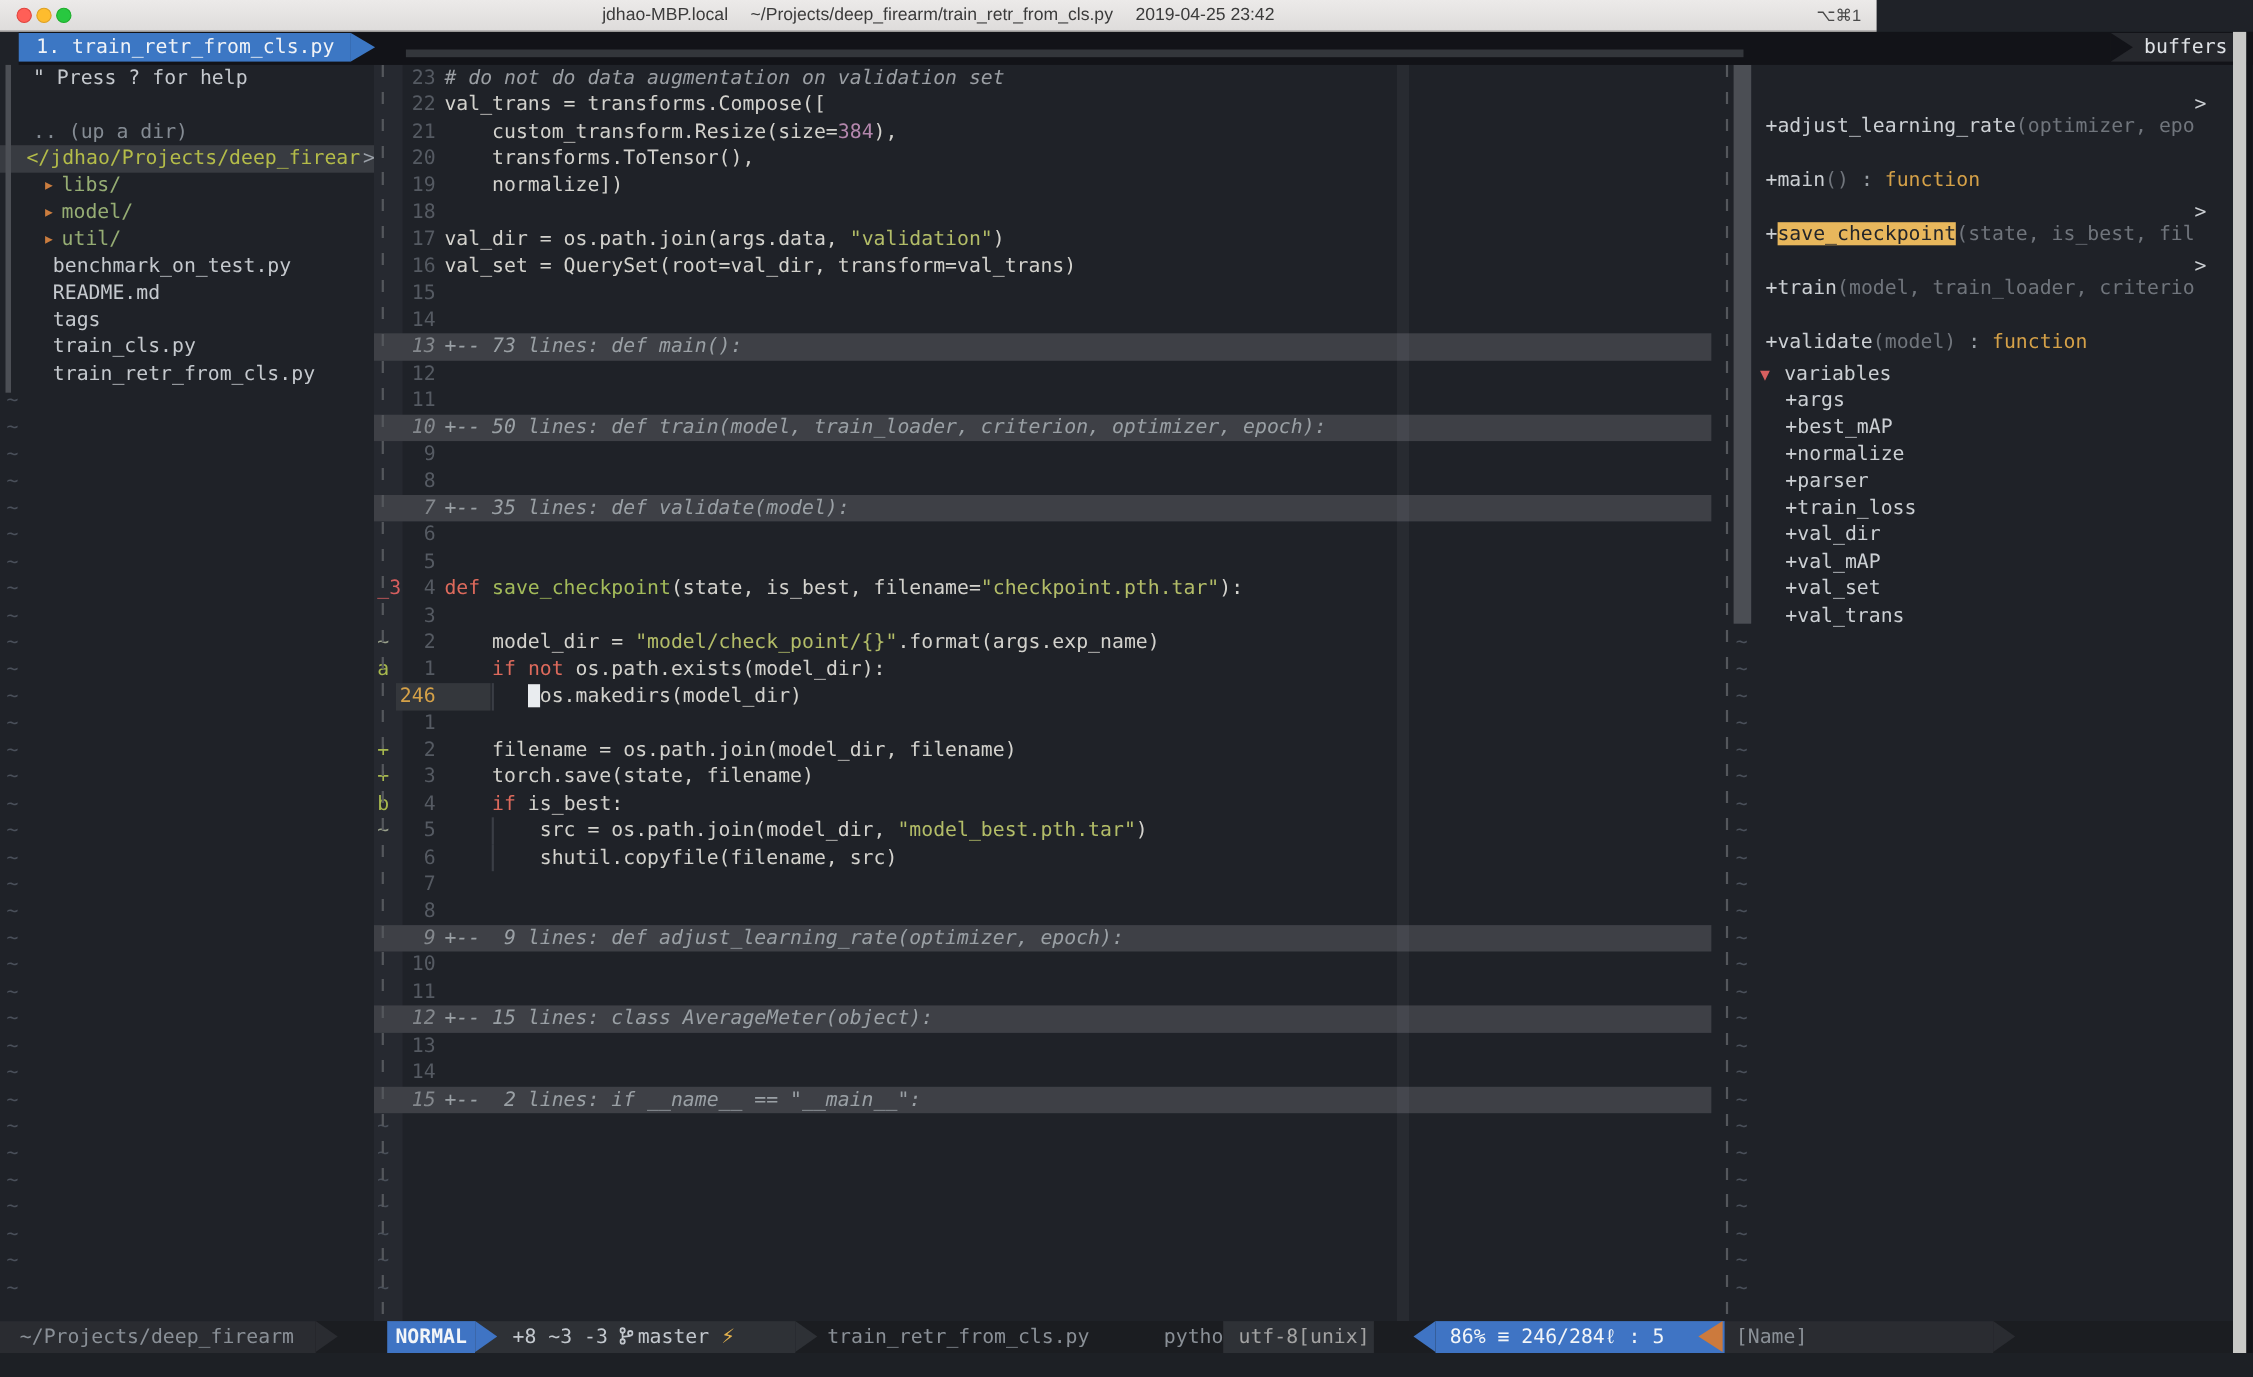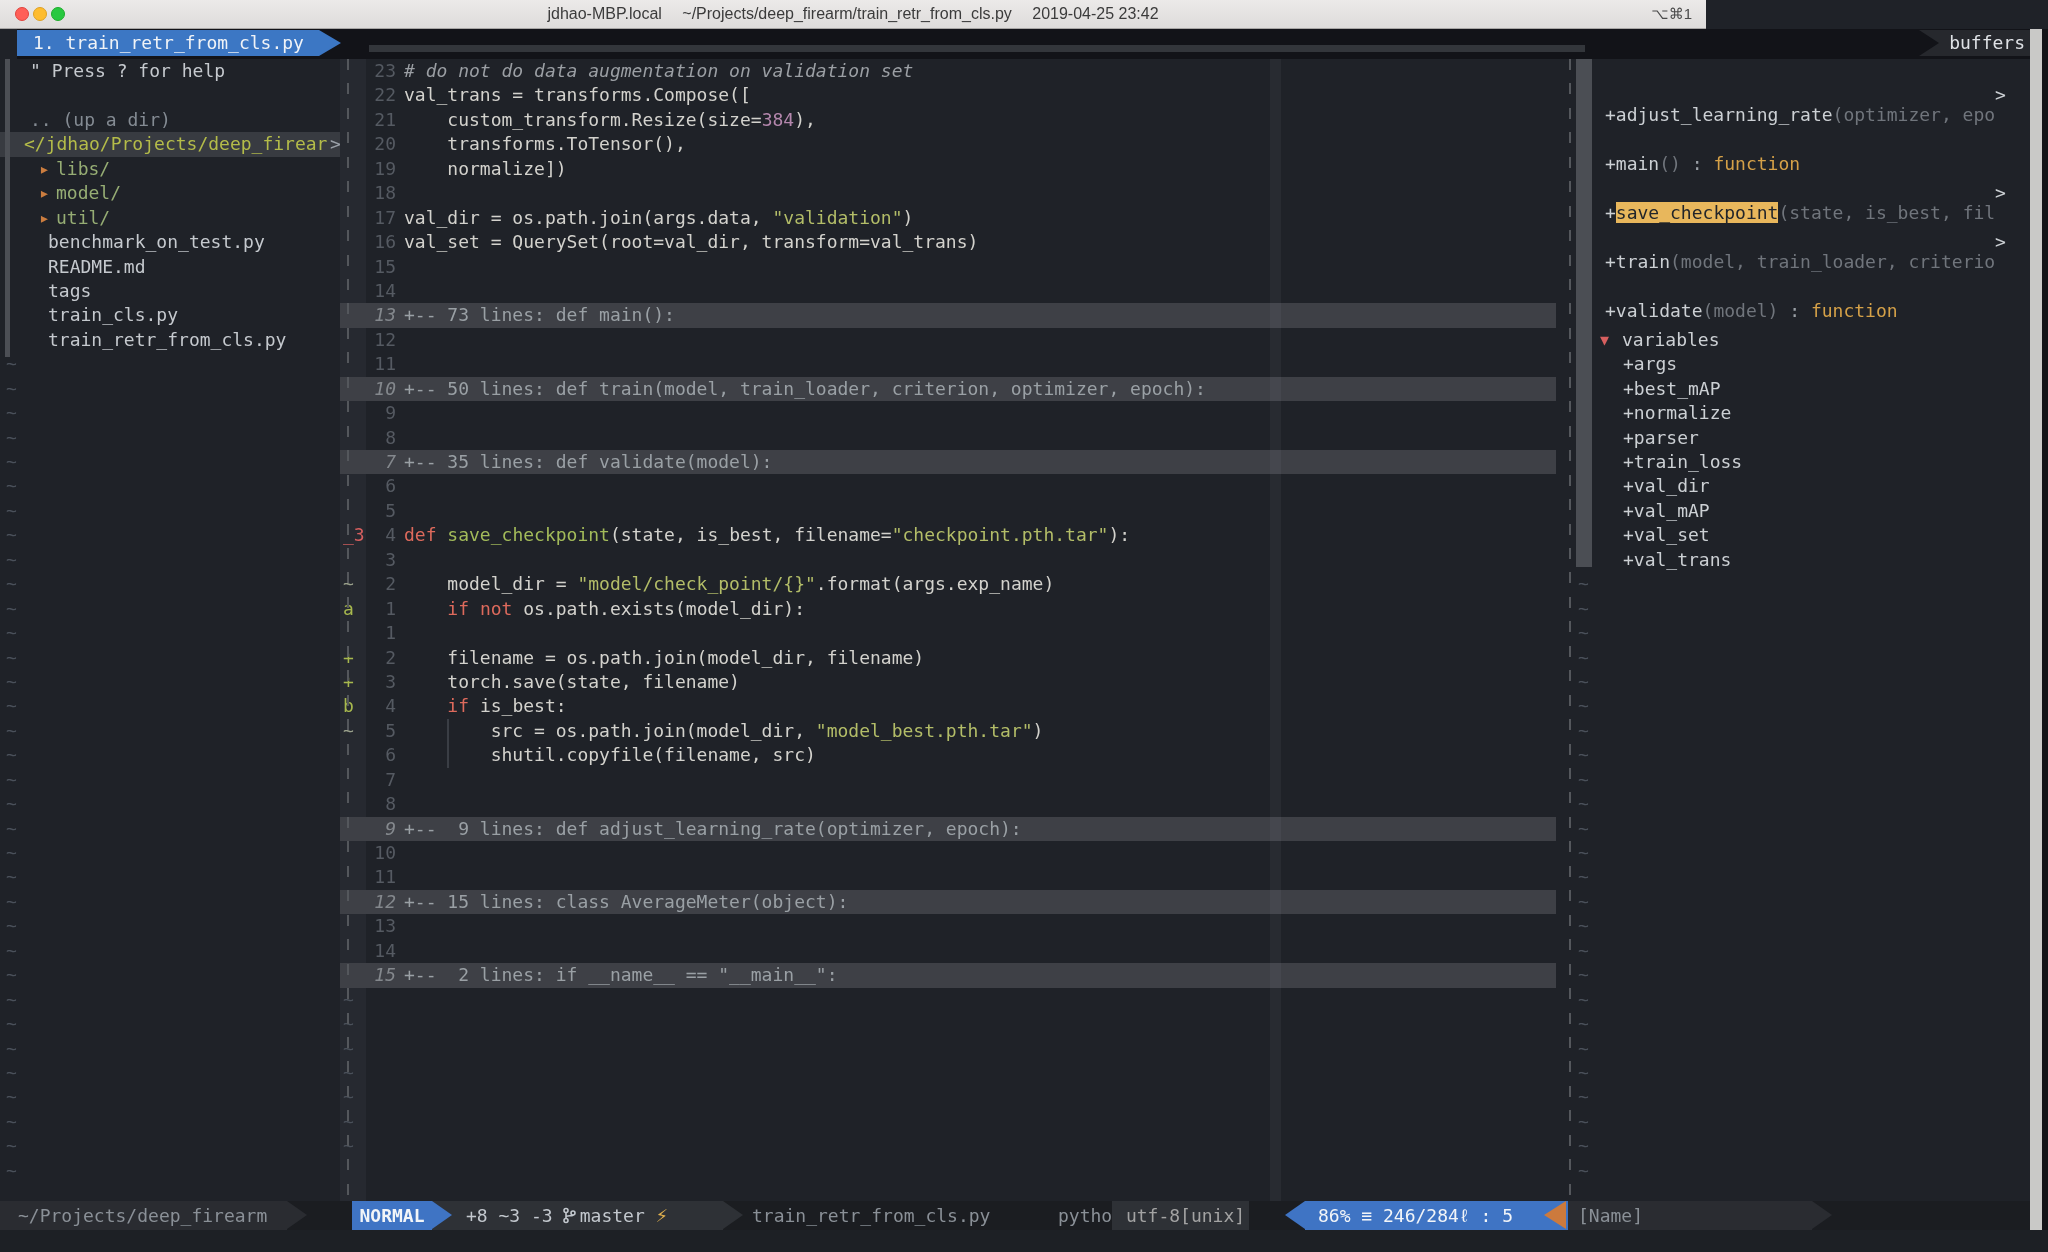--- a/index.html
+++ b/index.html
@@ -55,21 +55,21 @@
   .sign.red{color:var(--red);} .sign.green{color:var(--green);} .sign.pale{color:var(--pale);}
   .lnum{left:20px;width:36px;text-align:right;color:var(--lnum);z-index:2;}
   .crow.fold .lnum{color:#84888d;font-style:italic;}
   .crow.cur .lnum{color:var(--orange);}
   .numpanel{left:20px;width:86px;height:100%;background:#34373c;z-index:1;}
   .codetext{left:64px;z-index:2;}
   .guide{left:107px;width:2px;height:100%;background:#3a3e45;}
   .ct-tilde{left:3px;}
   .t-c{color:var(--comment);font-style:italic;}
   .t-k{color:var(--kw);} .t-s{color:var(--str);} .t-n{color:var(--num);} .t-f{color:var(--fn);} .t-t{color:var(--text);margin-top:48px;}
-  .t-fold{color:#9aa0a5;}
+  .t-fold{color:#9aa0a5;font-style:italic;}
   .cursor{background:#e9ecef;color:transparent;}
   
   .tg-text{left:37px;color:#ccd0d4;margin-top:20px;}
   .tg-dim{color:var(--dim);}
   .tg-kind{color:var(--orange);}
   .tg-sep{color:#9aa0a6;}
   .tg-hl{background:var(--hl);color:#22252a;}
   .tg-trunc{left:427px;color:#ccd0d4;}
   .tg-hdr-icon{left:32px;color:var(--red);font-size:15px;}
   .tg-hdr{left:54px;color:#ccd0d4;}
@@ -196,20 +196,21 @@
       <div class="row crow fold"><span class="lnum">10</span><span class="codetext"><span class="t-fold">+-- 50 lines: def train(model, train_loader, criterion, optimizer, epoch):</span></span></div>
       <div class="row crow"><span class="lnum">9</span><span class="codetext"></span></div>
       <div class="row crow"><span class="lnum">8</span><span class="codetext"></span></div>
       <div class="row crow fold"><span class="lnum">7</span><span class="codetext"><span class="t-fold">+-- 35 lines: def validate(model):</span></span></div>
       <div class="row crow"><span class="lnum">6</span><span class="codetext"></span></div>
       <div class="row crow"><span class="lnum">5</span><span class="codetext"></span></div>
       <div class="row crow"><span class="sign red">_3</span><span class="lnum">4</span><span class="codetext"><span class="t-k">def</span><span class="t-t"> </span><span class="t-f">save_checkpoint</span><span class="t-t">(state, is_best, filename=</span><span class="t-s">"checkpoint.pth.tar"</span><span class="t-t">):</span></span></div>
       <div class="row crow"><span class="lnum">3</span><span class="codetext"></span></div>
       <div class="row crow"><span class="sign pale">~</span><span class="lnum">2</span><span class="codetext"><span class="t-t">    model_dir = </span><span class="t-s">"model/check_point/{}"</span><span class="t-t">.format(args.exp_name)</span></span></div>
       <div class="row crow"><span class="sign green">a</span><span class="lnum">1</span><span class="codetext"><span class="t-t">    </span><span class="t-k">if</span><span class="t-t"> </span><span class="t-k">not</span><span class="t-t"> os.path.exists(model_dir):</span></span></div>
+      <div class="row crow cur"><div class="numpanel abs"></div><div class="guide abs"></div><span class="lnum">246</span><span class="codetext"><span class="t-t">       </span><span class="cursor"> </span><span class="t-t">os.makedirs(model_dir)</span></span></div>
       <div class="row crow"><span class="lnum">1</span><span class="codetext"></span></div>
       <div class="row crow"><span class="sign green">+</span><span class="lnum">2</span><span class="codetext"><span class="t-t">    filename = os.path.join(model_dir, filename)</span></span></div>
       <div class="row crow"><span class="sign green">+</span><span class="lnum">3</span><span class="codetext"><span class="t-t">    torch.save(state, filename)</span></span></div>
       <div class="row crow"><span class="sign green">b</span><span class="lnum">4</span><span class="codetext"><span class="t-t">    </span><span class="t-k">if</span><span class="t-t"> is_best:</span></span></div>
       <div class="row crow"><div class="guide abs"></div><span class="sign pale">~</span><span class="lnum">5</span><span class="codetext"><span class="t-t">        src = os.path.join(model_dir, </span><span class="t-s">"model_best.pth.tar"</span><span class="t-t">)</span></span></div>
       <div class="row crow"><div class="guide abs"></div><span class="lnum">6</span><span class="codetext"><span class="t-t">        shutil.copyfile(filename, src)</span></span></div>
       <div class="row crow"><span class="lnum">7</span><span class="codetext"></span></div>
       <div class="row crow"><span class="lnum">8</span><span class="codetext"></span></div>
       <div class="row crow fold"><span class="lnum">9</span><span class="codetext"><span class="t-fold">+--  9 lines: def adjust_learning_rate(optimizer, epoch):</span></span></div>
       <div class="row crow"><span class="lnum">10</span><span class="codetext"></span></div>

